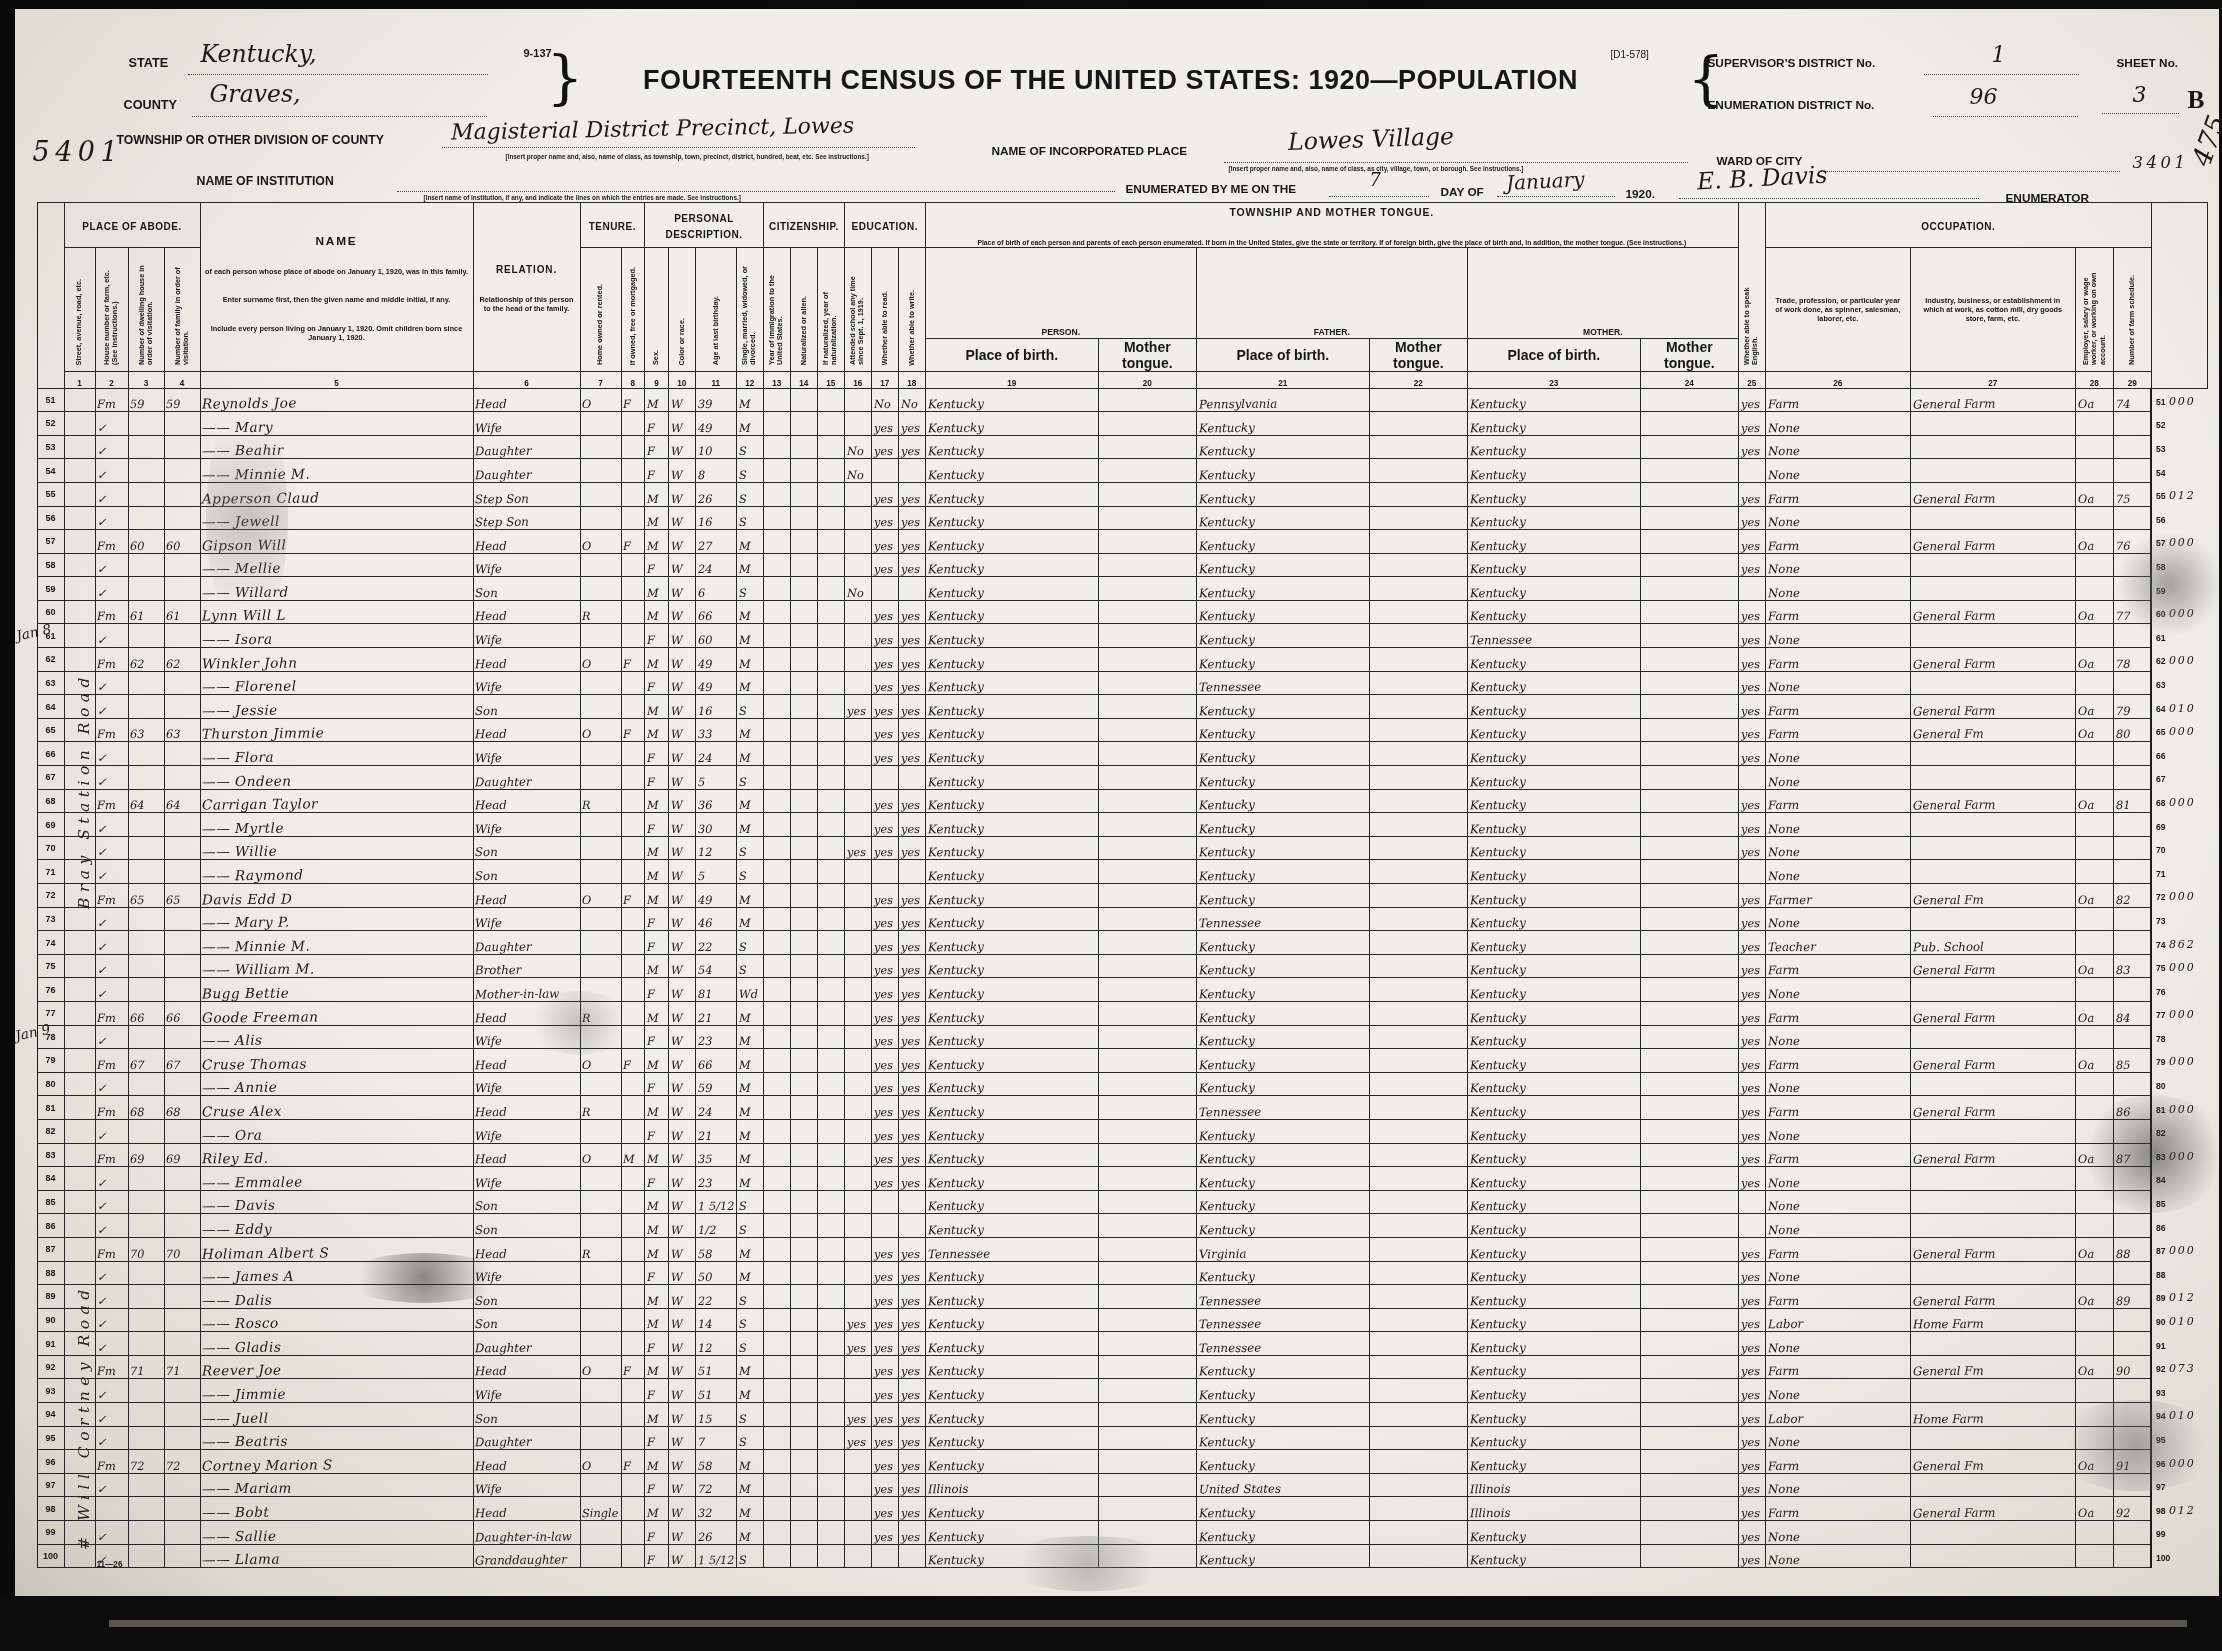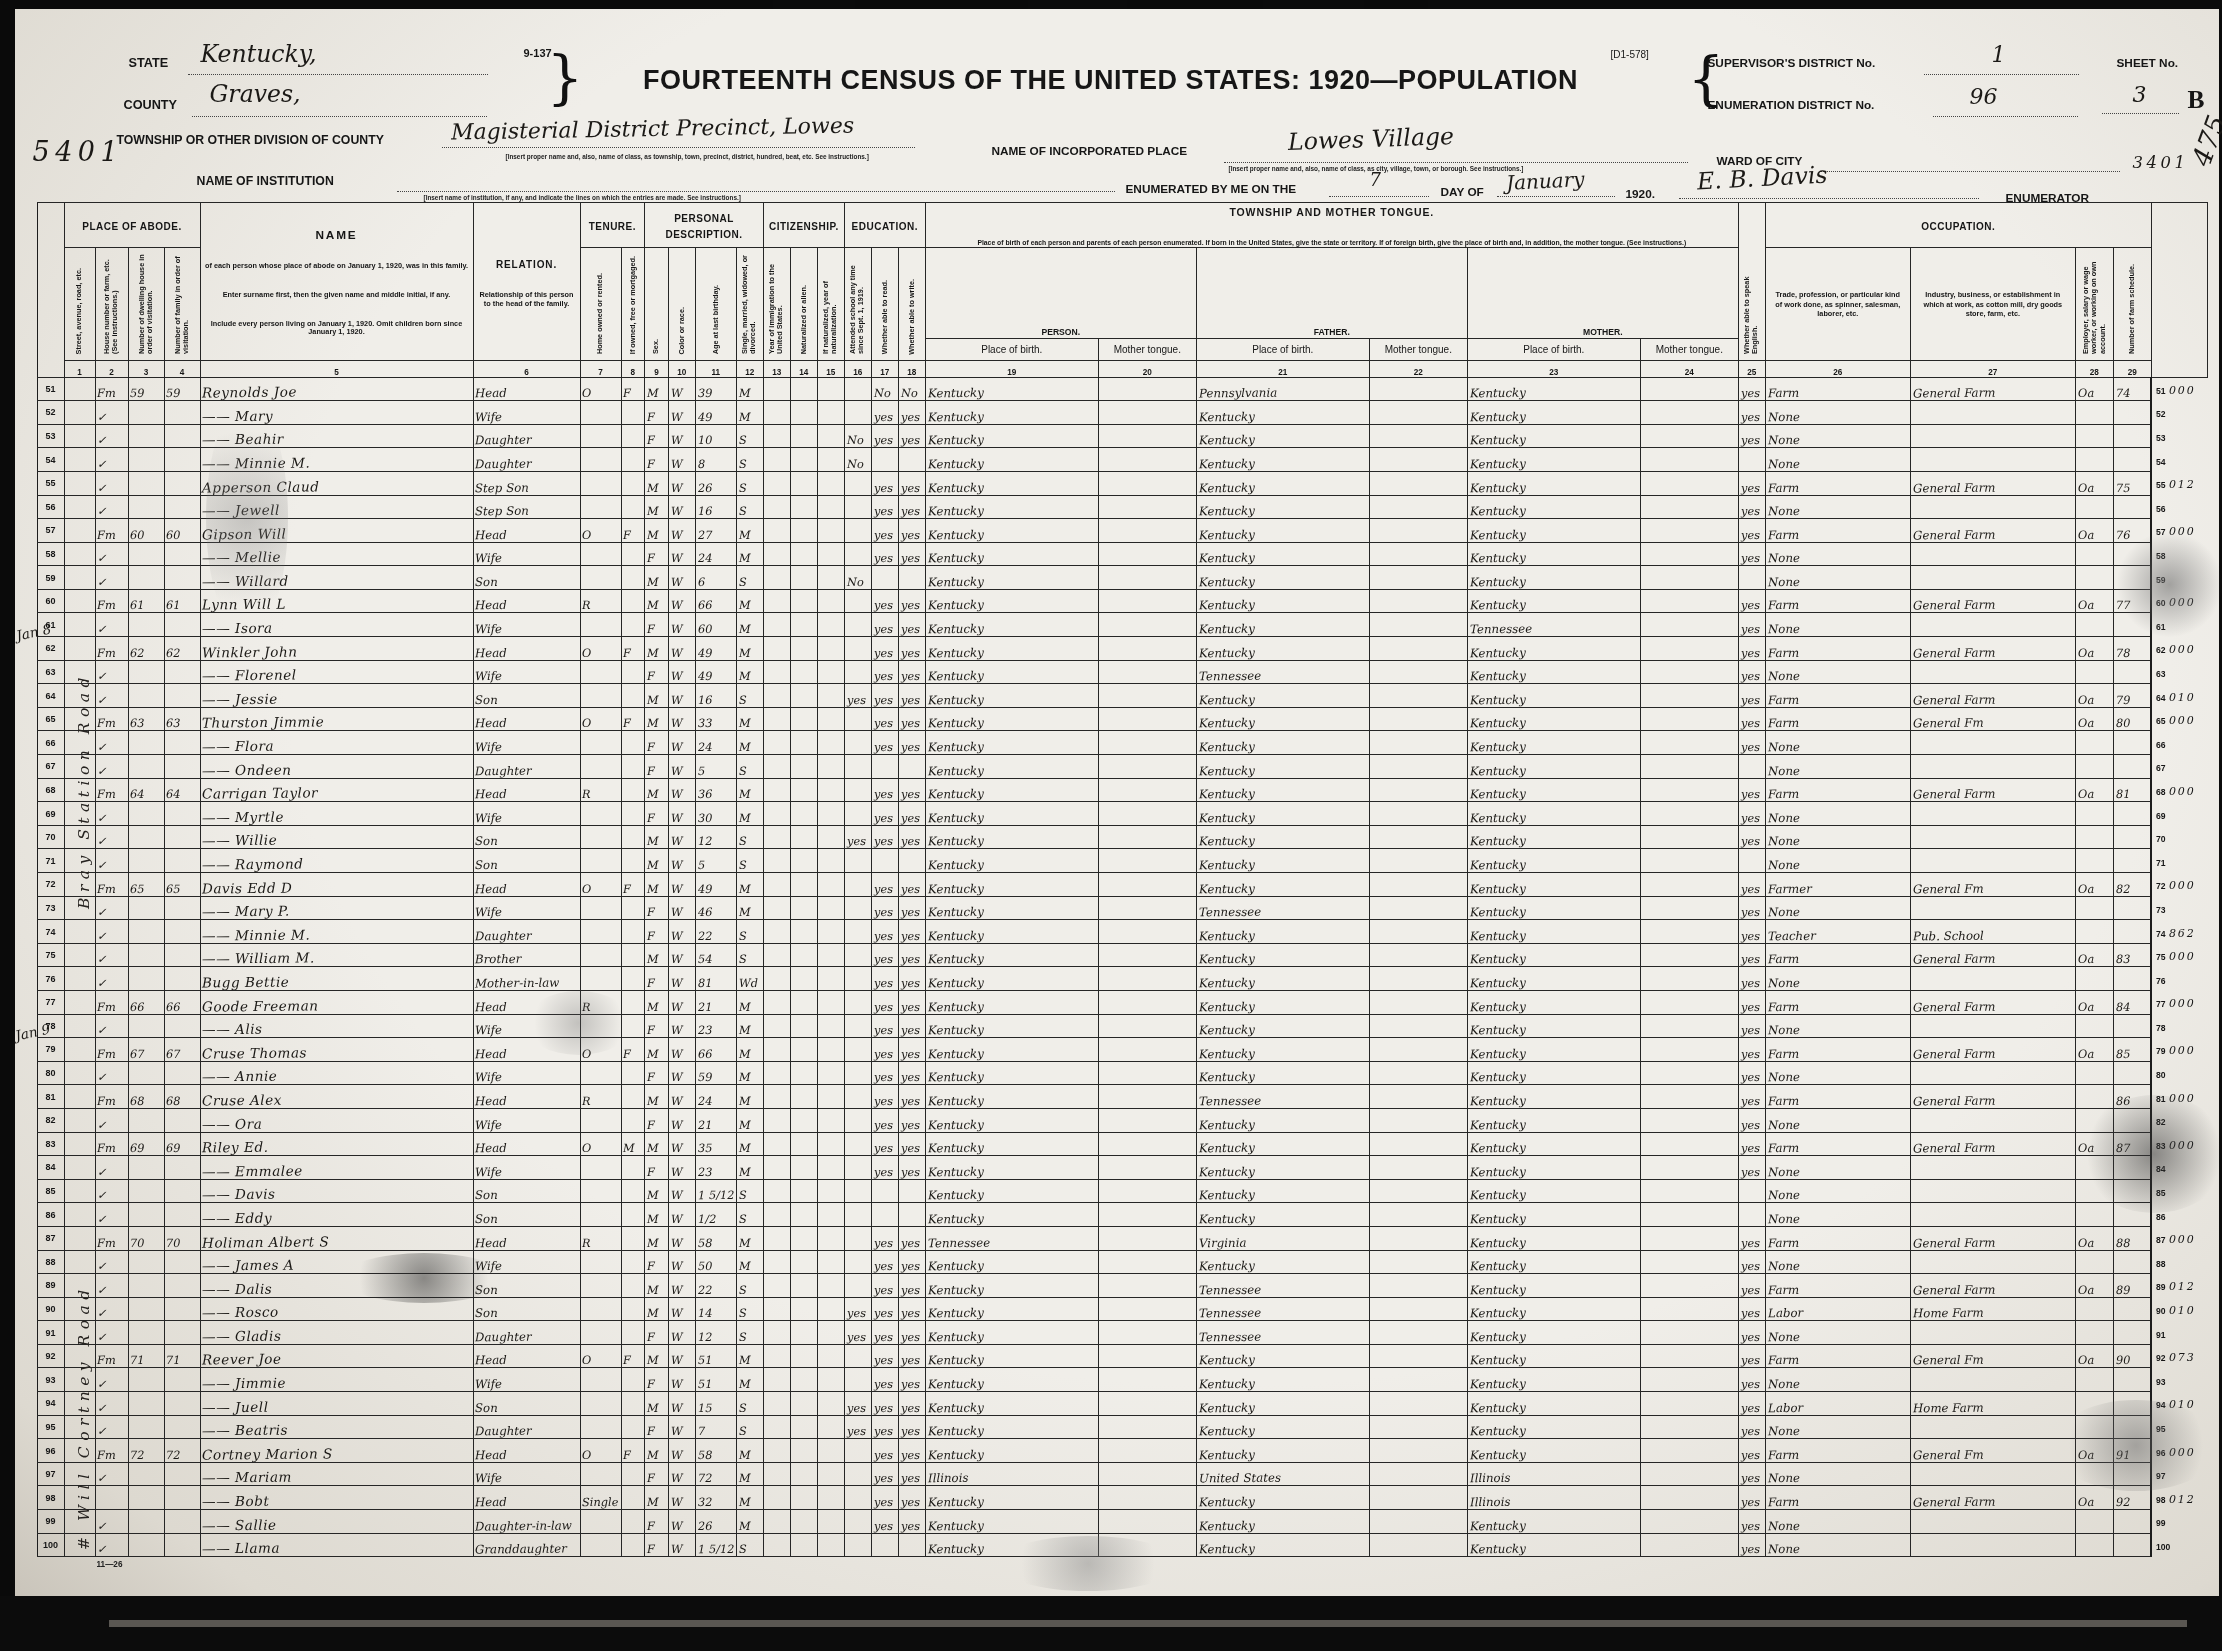--- a/index.html
+++ b/index.html
@@ -40,21 +40,21 @@
   .mhw{font-family:"DejaVu Serif",serif;font-style:italic;font-size:11px;margin-left:3.6px;letter-spacing:1.8px;margin-top:44px;}
   .hr1{height:23.6px;} .hr2{height:91px;} .hr3{height:22px;} .hr4{height:16.4px;}
   th.group .htitle{font-size:10px;font-weight:bold;letter-spacing:0.5px;}
   th.group,th.nat,th.name,th.rel{vertical-align:middle;}
   th.name .htitle{font-size:11.8px;font-weight:bold;letter-spacing:1.8px;}
   th.rel .htitle{font-size:10px;font-weight:bold;letter-spacing:0.9px;}
   .hsub{font-size:7.3px;font-weight:bold;line-height:1.2;margin-top:20px;white-space:normal;}
   th.nat .htitle{font-size:10.5px;font-weight:bold;letter-spacing:0.9px;}
   th.nat .hsub{font-size:6.8px;}
   th.sub .htitle{font-size:8.6px;font-weight:bold;}
-  th.pobh{font-size:10px;font-weight:normal;vertical-align:middle;}
+  th.pobh{font-size:14px;font-weight:bold;vertical-align:middle;}
   th.occh{font-size:7.3px;font-weight:bold;vertical-align:middle;line-height:1.25;padding:0 7.3px;white-space:normal;}
   th.num{font-size:8.2px;font-weight:bold;}
   .vtext{writing-mode:vertical-rl;transform:rotate(180deg);font-size:7.3px;font-weight:bold;
          line-height:1.15;max-height:105px;display:inline-block;text-align:left;white-space:normal;}
   th.vert{vertical-align:bottom;padding-bottom:2.7px;}
   
   .street-label{position:absolute;writing-mode:vertical-rl;transform:rotate(180deg);
     font-family:"DejaVu Serif",serif;font-style:italic;font-size:15.5px;color:#262320;letter-spacing:5.5px;white-space:nowrap;}
 </style>
 </head>
@@ -198,21 +198,21 @@
               <th rowspan="2" class="vert"><span class="vtext">Single, married, widowed, or divorced.</span></th>
               <th rowspan="2" class="vert"><span class="vtext">Year of immigration to the United States.</span></th>
               <th rowspan="2" class="vert"><span class="vtext">Naturalized or alien.</span></th>
               <th rowspan="2" class="vert"><span class="vtext">If naturalized, year of naturalization.</span></th>
               <th rowspan="2" class="vert"><span class="vtext">Attended school any time since Sept. 1, 1919.</span></th>
               <th rowspan="2" class="vert"><span class="vtext">Whether able to read.</span></th>
               <th rowspan="2" class="vert"><span class="vtext">Whether able to write.</span></th>
               <th colspan="2" class="sub"><span class="htitle">PERSON.</span></th>
               <th colspan="2" class="sub"><span class="htitle">FATHER.</span></th>
               <th colspan="2" class="sub"><span class="htitle">MOTHER.</span></th>
-              <th rowspan="2" class="occh"><span class="htitle">Trade, profession, or particular kind of work done, as spinner, salesman, laborer, etc.</span></th>
+              <th rowspan="2" class="occh"><span class="htitle">Trade, profession, or particular year of work done, as spinner, salesman, laborer, etc.</span></th>
               <th rowspan="2" class="occh"><span class="htitle">Industry, business, or establishment in which at work, as cotton mill, dry goods store, farm, etc.</span></th>
               <th rowspan="2" class="vert"><span class="vtext">Employer, salary or wage worker, or working on own account.</span></th>
               <th rowspan="2" class="vert"><span class="vtext">Number of farm schedule.</span></th>
             </tr>
             <tr class="hr3">
               <th class="pobh"><span class="htitle">Place of birth.</span></th>
               <th class="pobh"><span class="htitle">Mother tongue.</span></th>
               <th class="pobh"><span class="htitle">Place of birth.</span></th>
               <th class="pobh"><span class="htitle">Mother tongue.</span></th>
               <th class="pobh"><span class="htitle">Place of birth.</span></th>

